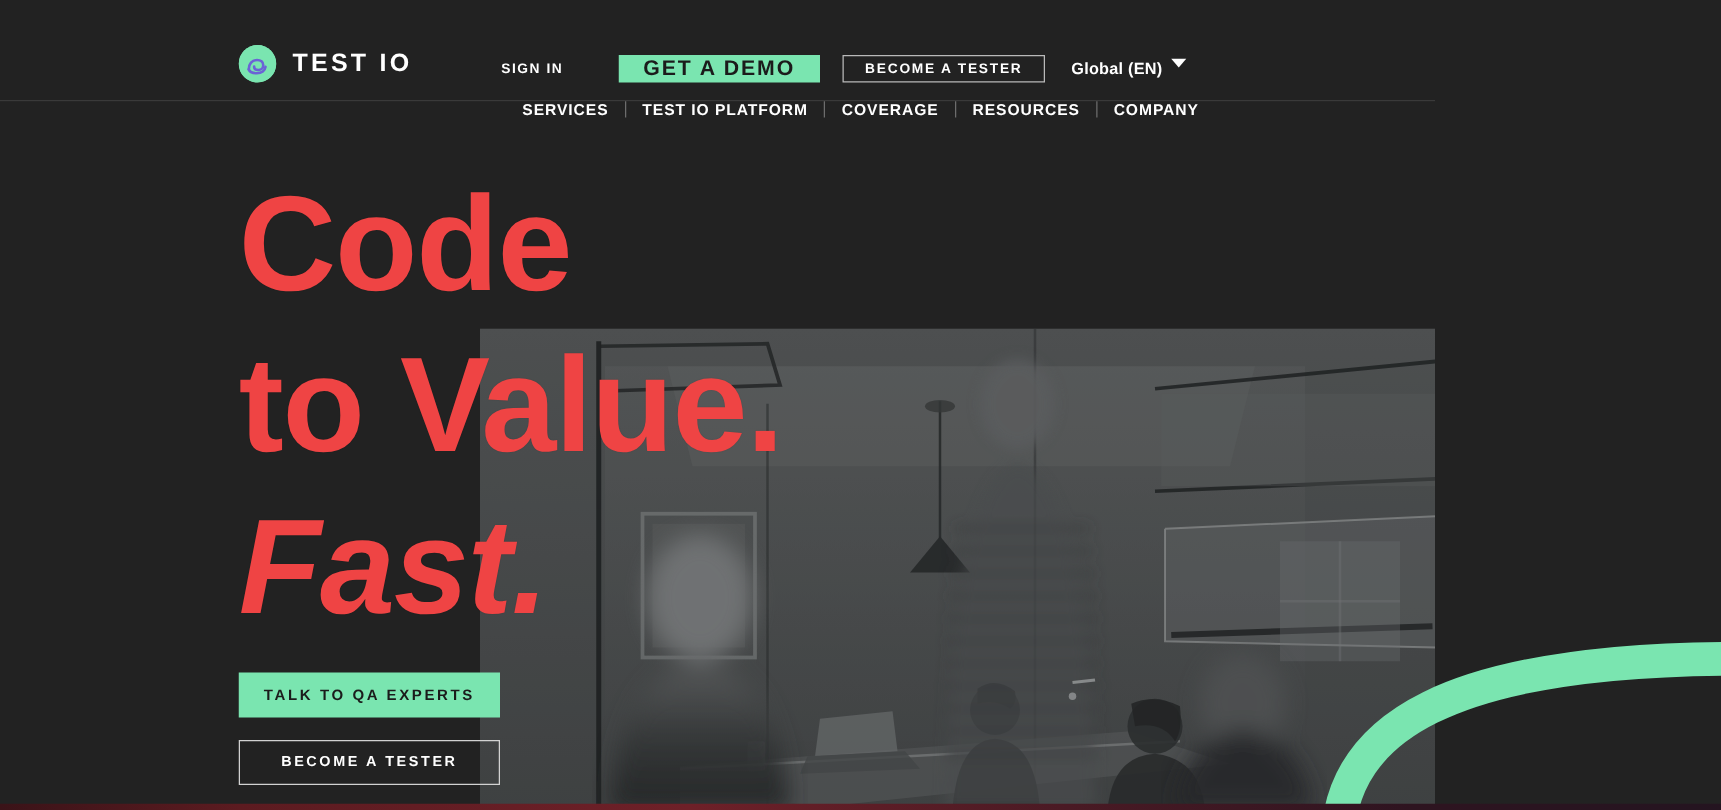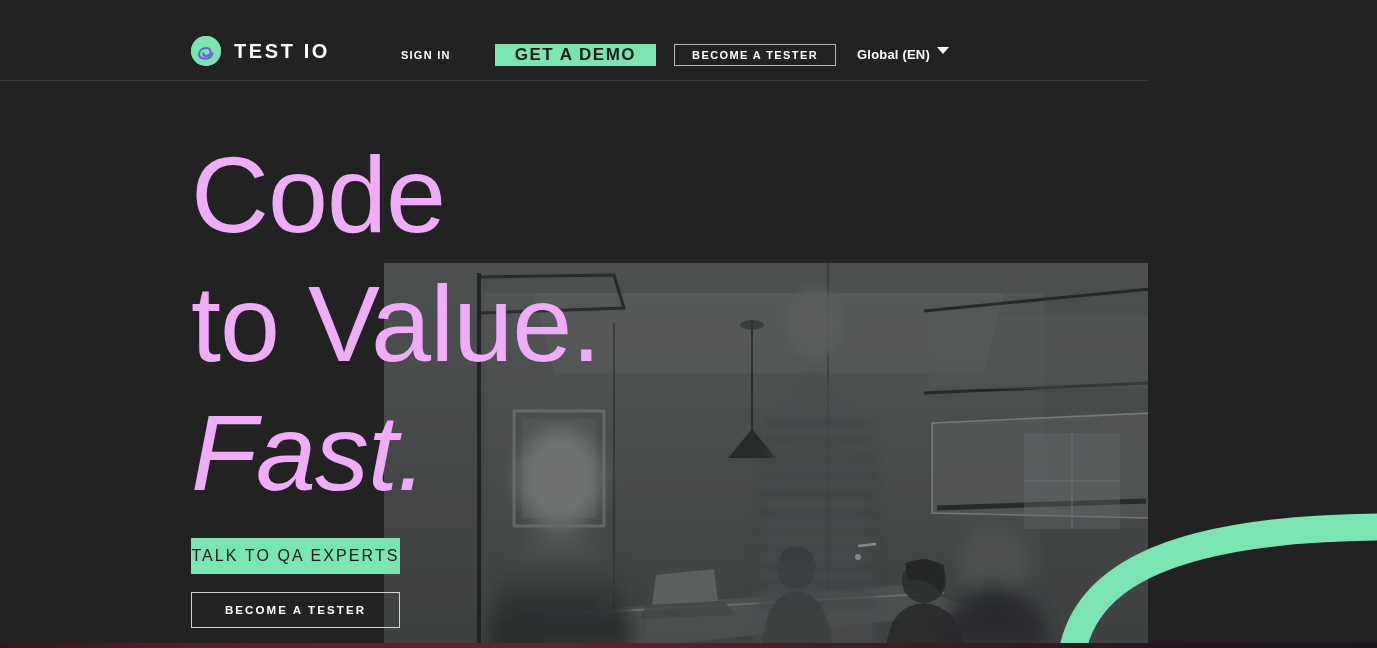--- a/index.html
+++ b/index.html
@@ -153,23 +153,23 @@
     left: 384px; top: 142px;
     width: 764px; height: 385px;
     overflow: hidden;
     background: #555758;
   }
   .hero-photo svg { display: block; width: 764px; height: 385px; }
 
   .hero-title {
     position: absolute;
     left: 191px; top: 9px;
-    color: #f0abfc;
+    color: #ef4444;
     font-size: 108px;
-    font-weight: 400;
+    font-weight: 700;
     line-height: 129px;
     letter-spacing: -1px;
     white-space: pre;
     z-index: 5;
     text-shadow: 0 0 1px rgba(0,0,0,0.15);
   }
   .hero-title .ital { font-style: italic; }
 
   .hero-cta {
     position: absolute;
@@ -178,22 +178,22 @@
     display: flex;
     flex-direction: column;
     gap: 18px;
   }
   .btn-experts {
     width: 209px; height: 36px;
     background: #7AE5B0;
     color: #1b1b1b;
     border: none;
     font-family: inherit;
-    font-size: 16px;
-    font-weight: 400;
+    font-size: 12px;
+    font-weight: 700;
     letter-spacing: 2.1px;
     cursor: pointer;
   }
   .btn-tester-hero {
     width: 209px; height: 36px;
     background: transparent;
     color: #ffffff;
     border: 1px solid #d2d2d2;
     font-family: inherit;
     font-size: 11.5px;
@@ -243,20 +243,31 @@
       <a class="signin" href="#">SIGN IN</a>
       <button class="btn-demo">GET A DEMO</button>
       <button class="btn-tester-top">BECOME A TESTER</button>
       <div class="locale">
         <span>Global (EN)</span>
         <span class="caret"></span>
       </div>
     </div>
   </div>
 
+  <nav class="mainnav">
+    <a href="#">SERVICES</a>
+    <span class="navsep"></span>
+    <a href="#">TEST IO PLATFORM</a>
+    <span class="navsep"></span>
+    <a href="#">COVERAGE</a>
+    <span class="navsep"></span>
+    <a href="#">RESOURCES</a>
+    <span class="navsep"></span>
+    <a href="#">COMPANY</a>
+  </nav>
 
   <section class="hero">
 
     <div class="hero-photo">
       <svg viewBox="0 0 764 385" preserveAspectRatio="none" aria-hidden="true">
         <defs>
           <linearGradient id="wall" x1="0" y1="0" x2="0" y2="1">
             <stop offset="0" stop-color="#5d5f60"></stop>
             <stop offset="1" stop-color="#4a4c4d"></stop>
           </linearGradient>

